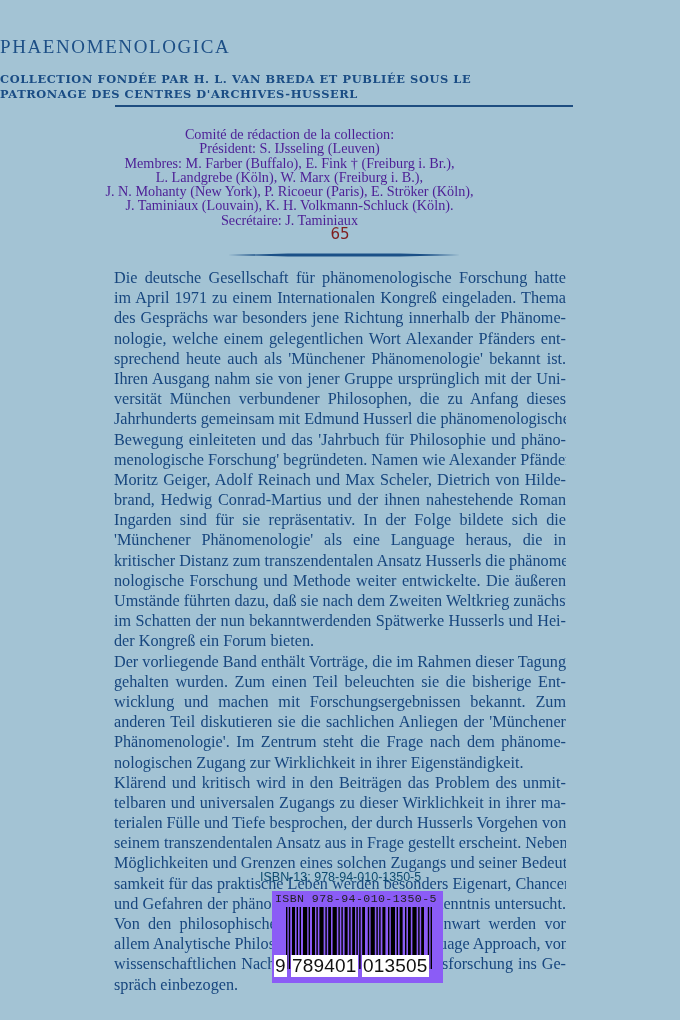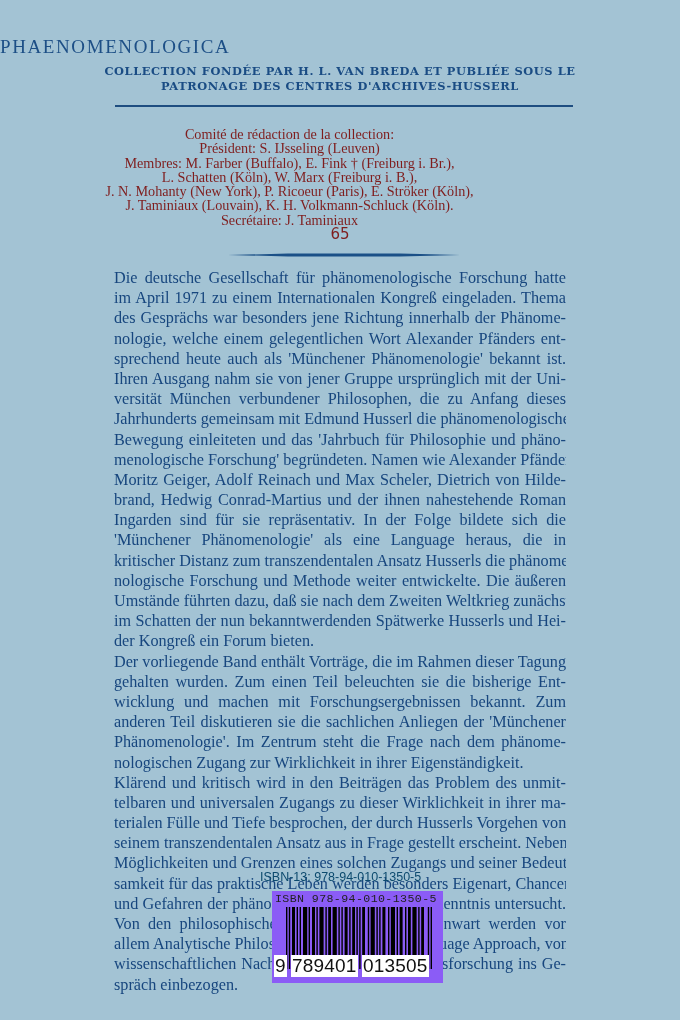--- a/index.html
+++ b/index.html
@@ -19,24 +19,23 @@
       position: absolute;
       top: 36px;
       left: 0;
       width: 680px;
       font-size: 19px;
       letter-spacing: 1.6px;
       color: #1d4f86;
     }
     .subtitle {
       position: absolute;
-      top: 64px;
-      left: 0;
-      width: 680px;
-      text-align: center;
+      top: 72px;
+      left: 0;
+      width: 680px;
       font-family: "DejaVu Serif", serif;
       font-weight: bold;
       font-size: 11.4px;
       line-height: 15px;
       letter-spacing: 0.6px;
       color: #1a4c84;
     }
     .subtitle div { white-space: nowrap; }
     .rule-top {
       position: absolute;
@@ -47,21 +46,21 @@
       background: #1e4d80;
     }
     .committee {
       position: absolute;
       top: 127px;
       left: 0;
       width: 579px;
       text-align: center;
       font-size: 14.2px;
       line-height: 14.3px;
-      color: #7f1d1d;
+      color: #4c1d95;
     }
     .committee div { white-space: nowrap; }
     .volume-number {
       position: absolute;
       top: 225px;
       left: 0;
       width: 680px;
       text-align: center;
       font-family: "DejaVu Sans", sans-serif;
       font-size: 15px;
@@ -153,21 +152,21 @@
   <div>COLLECTION FONDÉE PAR H. L. VAN BREDA ET PUBLIÉE SOUS LE</div>
   <div>PATRONAGE DES CENTRES D'ARCHIVES-HUSSERL</div>
 </div>
 
 <div class="rule-top"></div>
 
 <div class="committee">
   <div>Comité de rédaction de la collection:</div>
   <div>Président: S. IJsseling (Leuven)</div>
   <div>Membres: M. Farber (Buffalo), E. Fink † (Freiburg i. Br.),</div>
-  <div>L. Schatten (Köln), W. Marx (Freiburg i. B.),</div>
+  <div>L. Landgrebe (Köln), W. Marx (Freiburg i. B.),</div>
   <div>J. N. Mohanty (New York), P. Ricoeur (Paris), E. Ströker (Köln),</div>
   <div>J. Taminiaux (Louvain), K. H. Volkmann-Schluck (Köln).</div>
   <div>Secrétaire: J. Taminiaux</div>
 </div>
 
 <div class="volume-number">65</div>
 
 <svg class="rule-tapered" viewBox="0 0 232 4" preserveAspectRatio="none">
   <polygon points="0,2 60,0.6 172,0.6 232,2 172,3.4 60,3.4" fill="#1b5087"></polygon>
 </svg>

